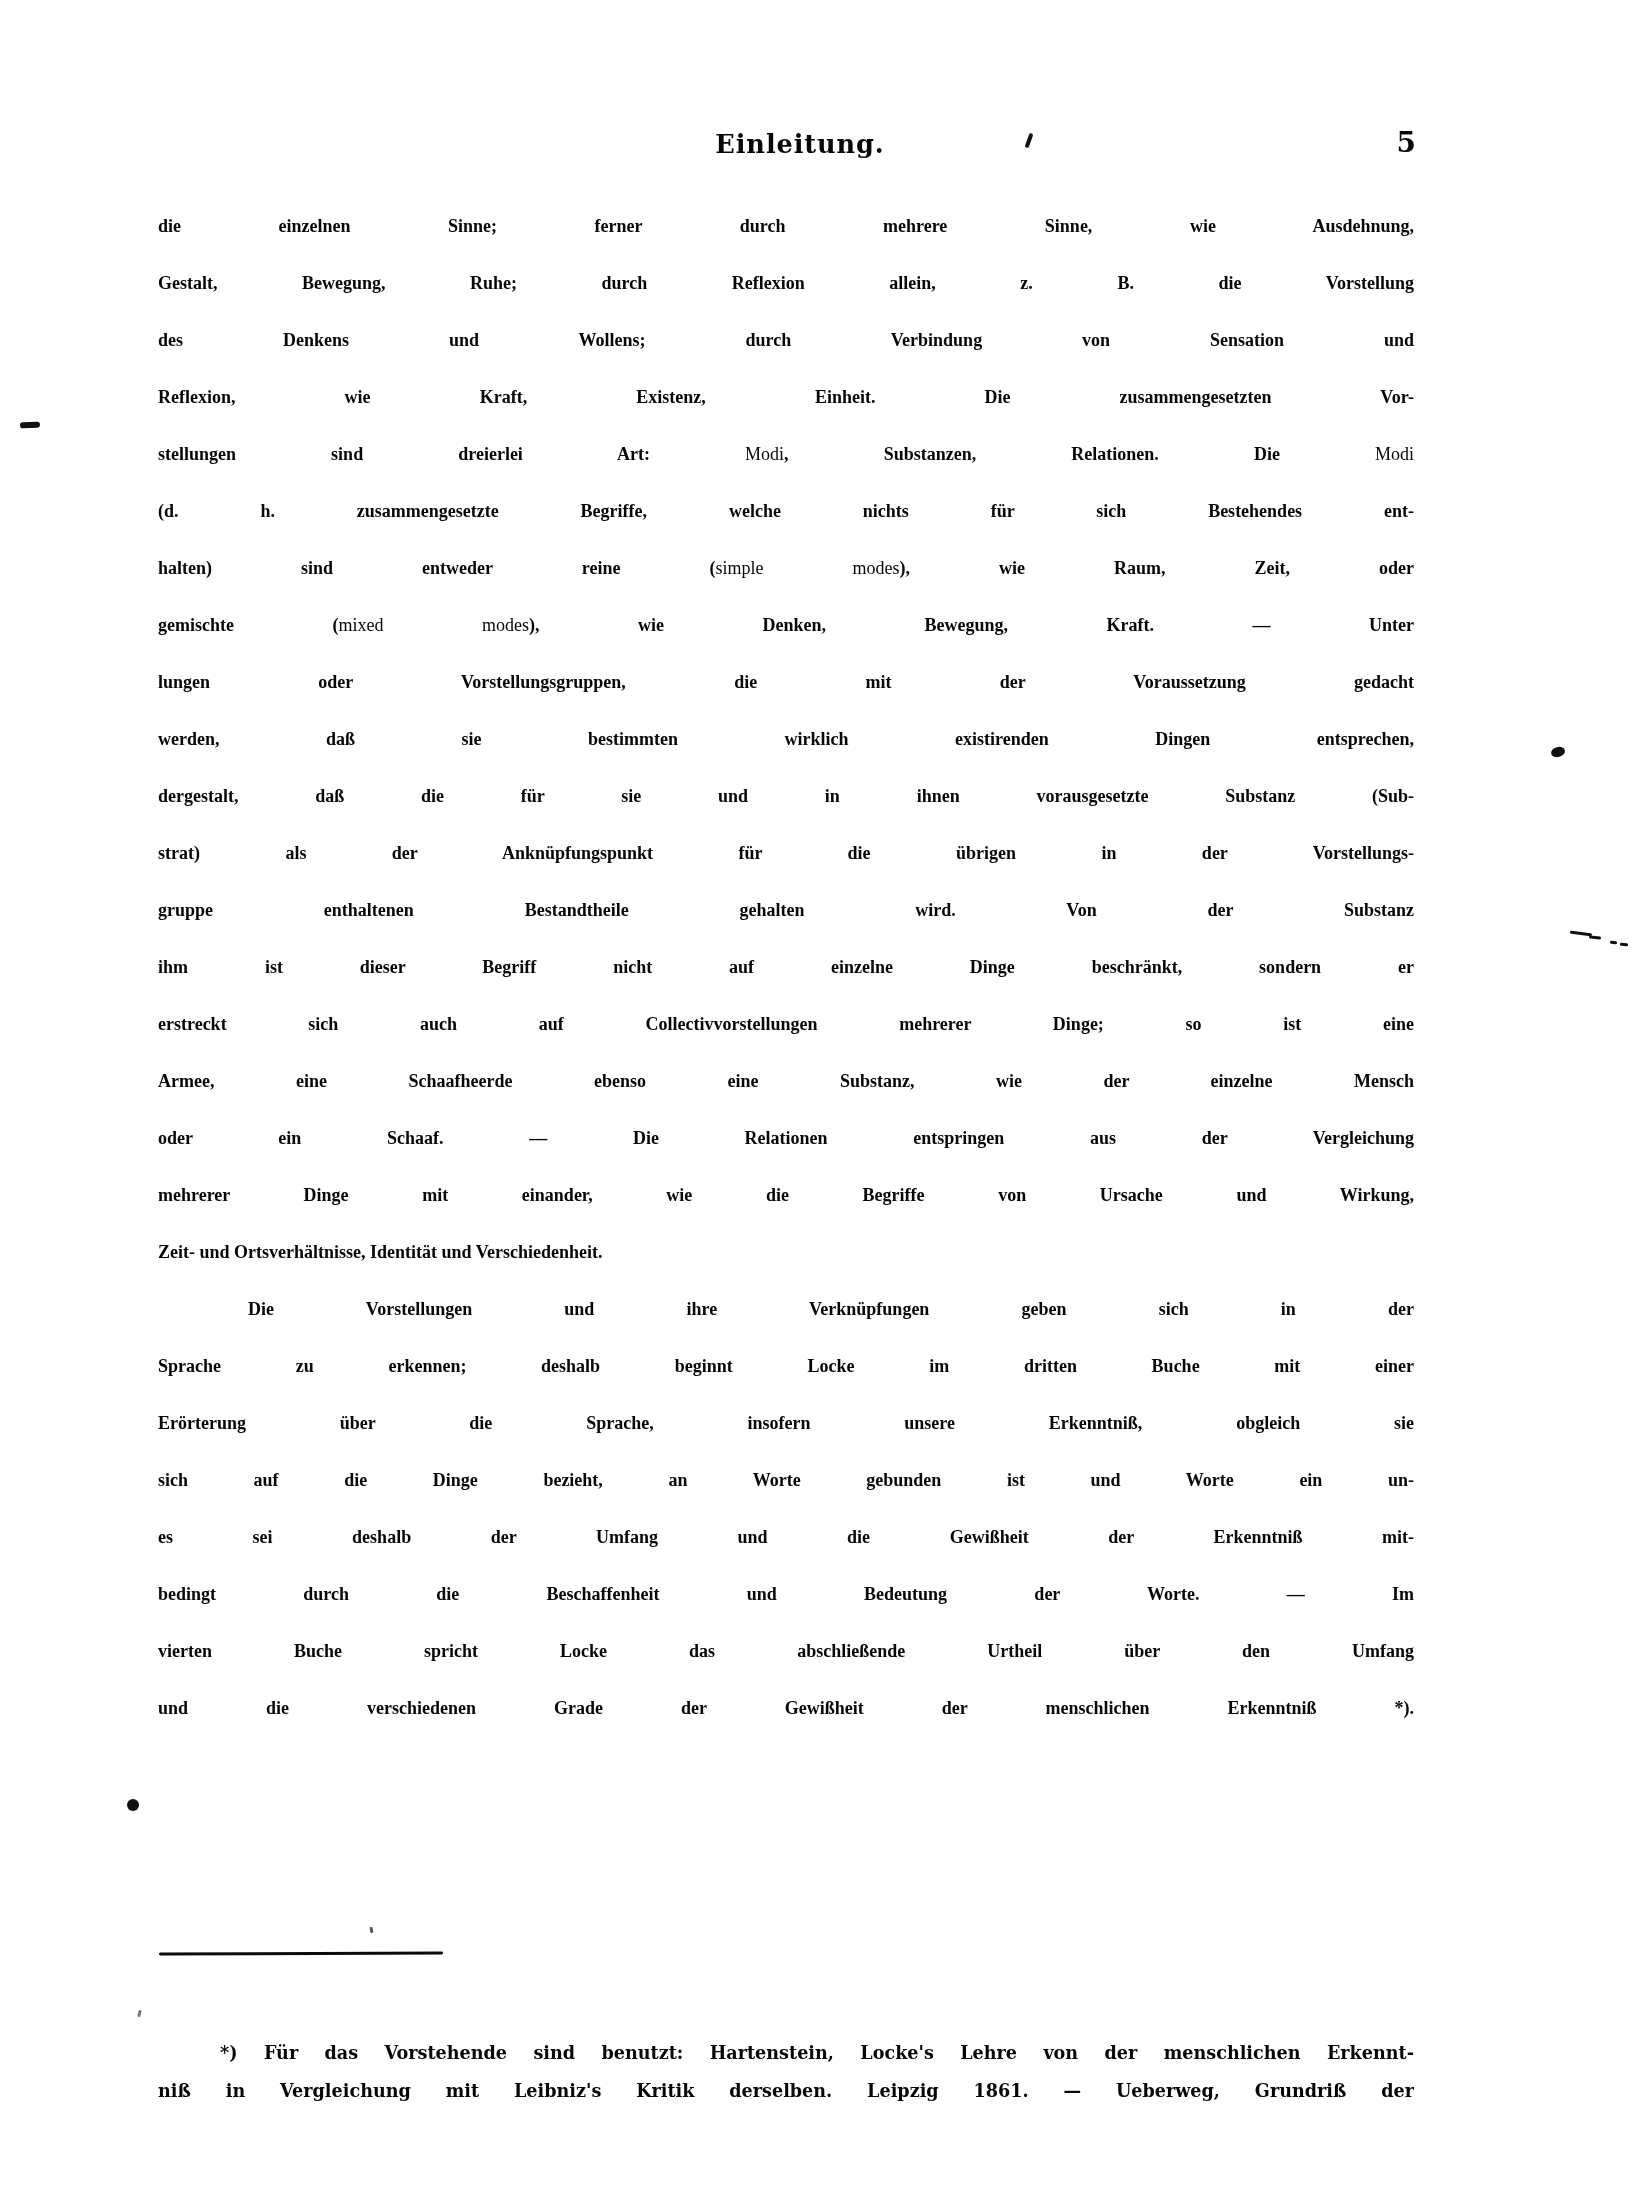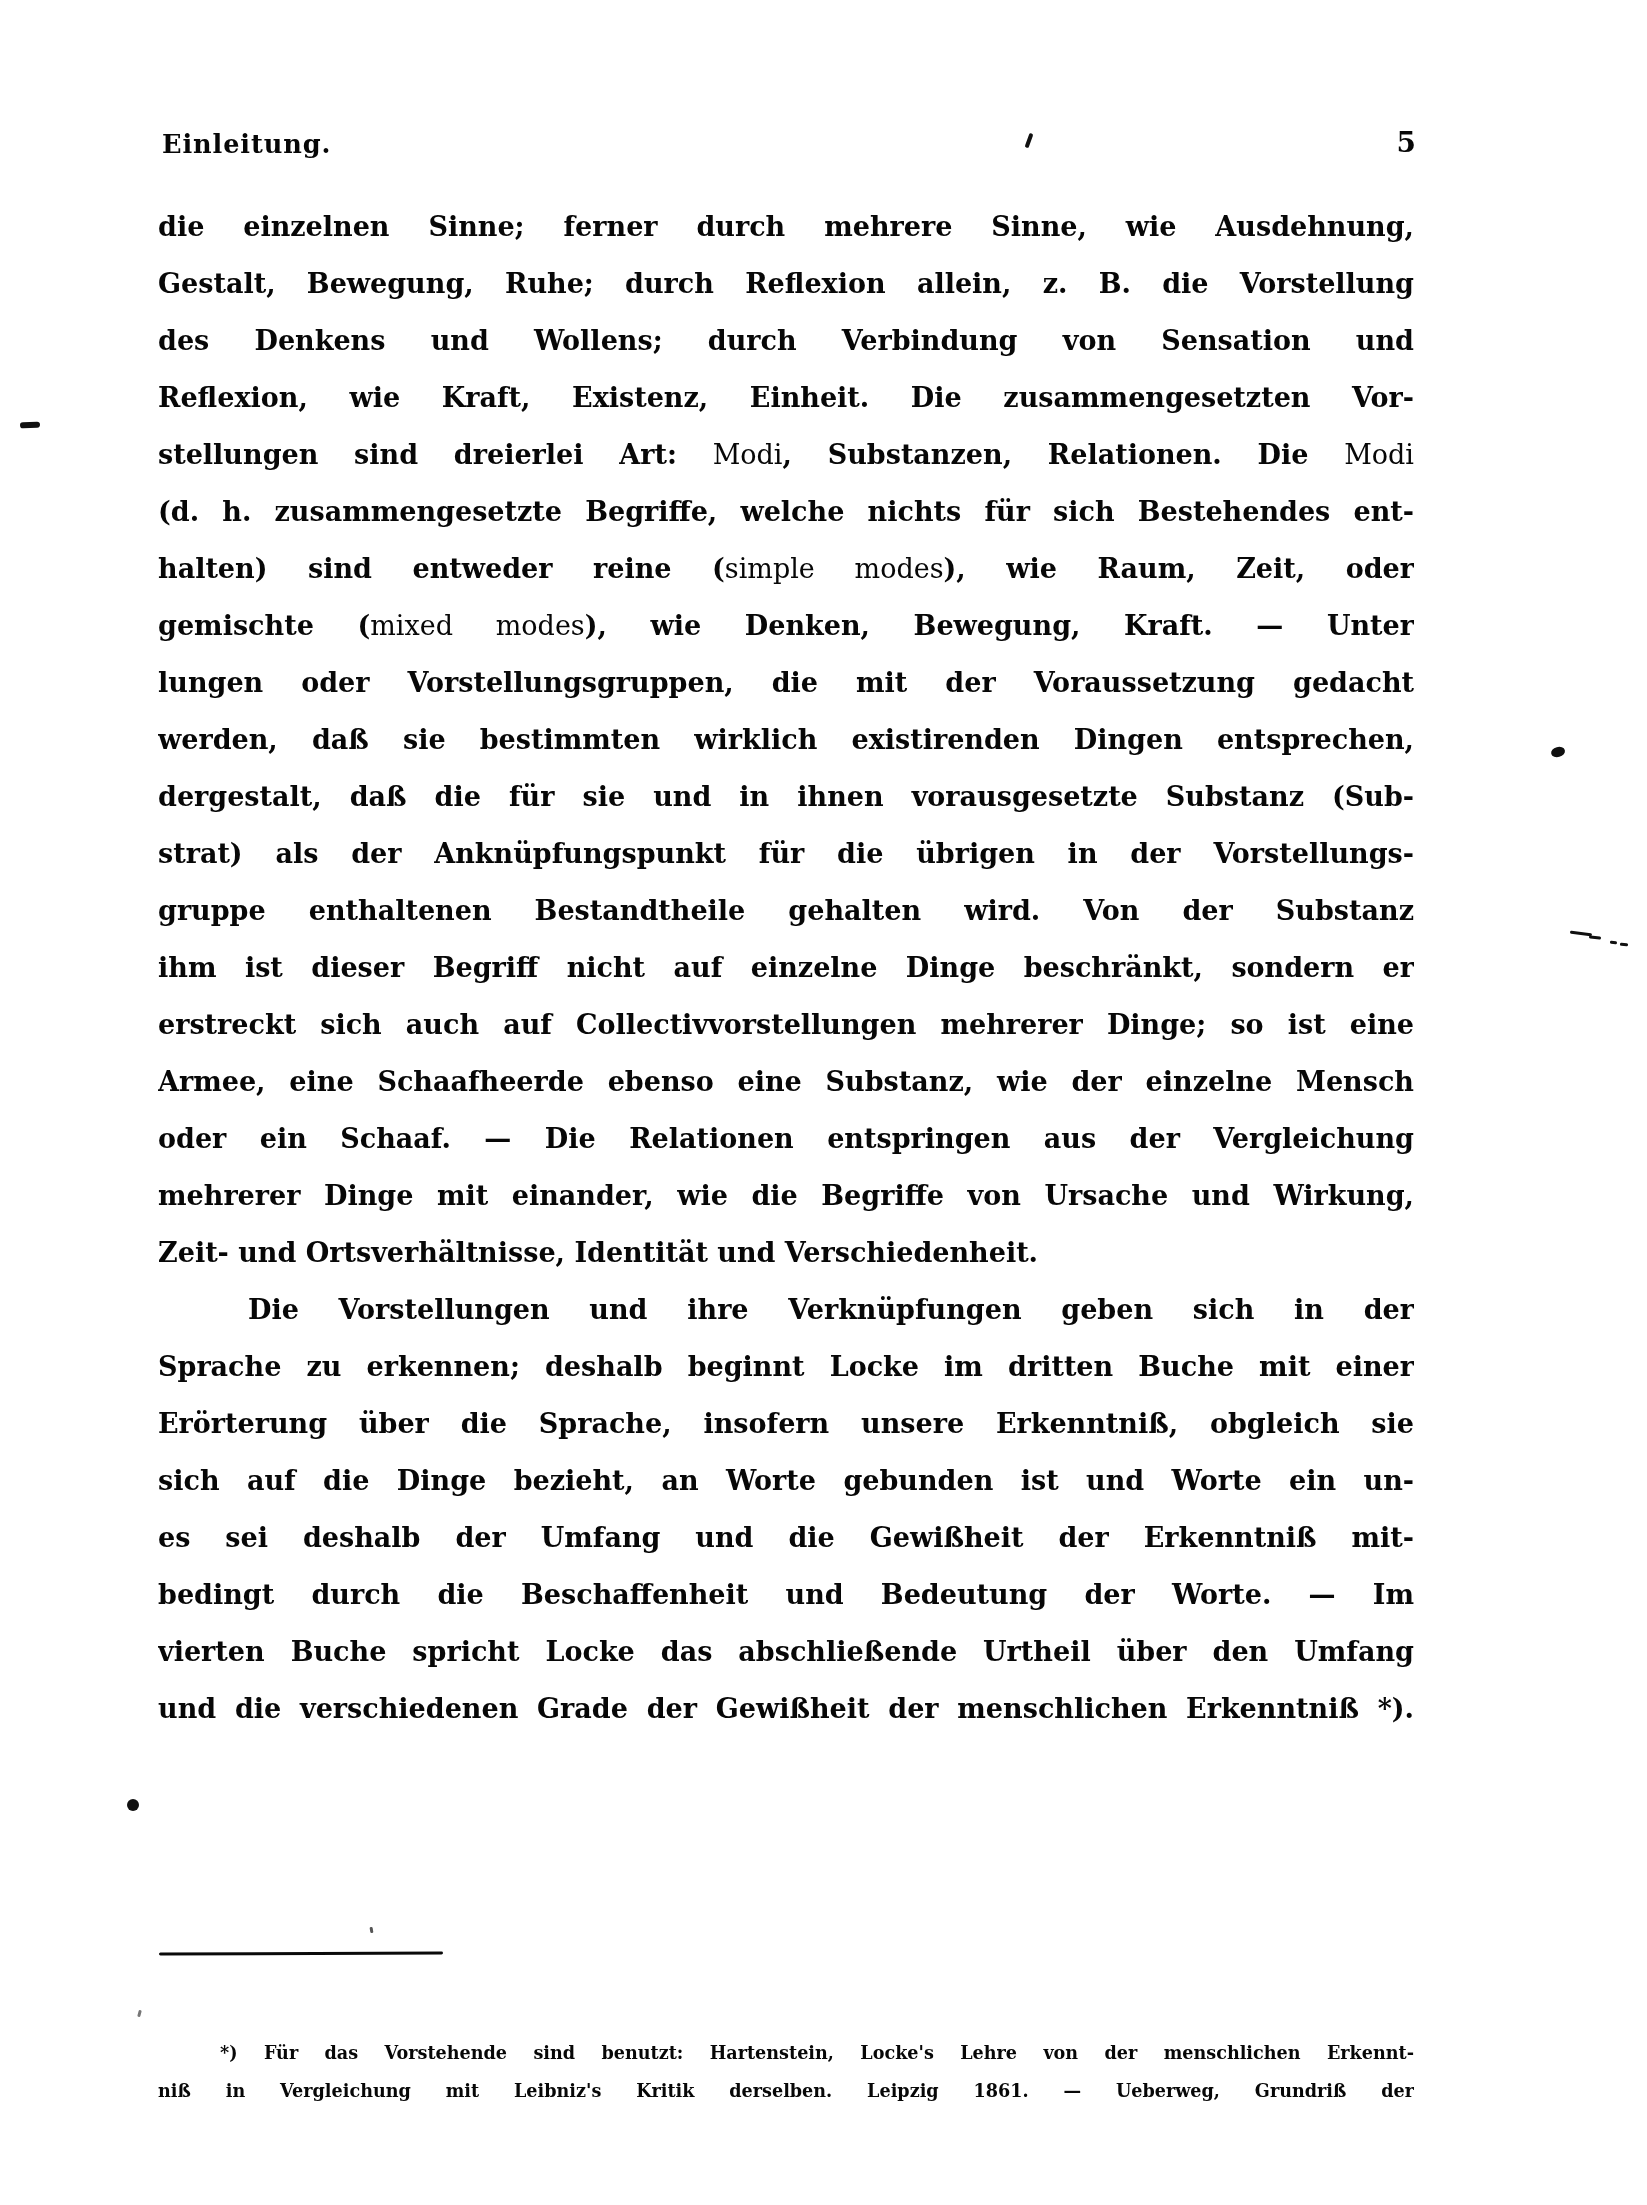--- a/index.html
+++ b/index.html
@@ -10,42 +10,43 @@
     height: 2378px;
     background: #ffffff;
     color: #070707;
     font-family: "DejaVu Serif", "Liberation Serif", serif;
     font-weight: bold;
     overflow: hidden;
   }
   
   .running-head {
     position: absolute;
-    left: 162px;
+    left: 172px;
     top: 129px;
     width: 1256px;
-    text-align: left;
+    text-align: center;
     font-size: 25.6px;
     letter-spacing: 0.9px;
   }
   .page-number {
     position: absolute;
     left: 1345px;
     top: 126px;
     width: 71px;
     text-align: right;
     font-size: 28px;
   }
   
   .body-text {
     position: absolute;
     left: 158px;
     top: 198px;
     width: 1256px;
-    font-size: 27px;
+    font-size: 18px;
+    font-family: Liberation Serif, serif;
   }
   .tline {
     height: 57px;
     line-height: 57px;
     text-align: justify;
     text-align-last: justify;
     overflow: hidden;
     white-space: nowrap; 
   }
   .tline.lastline { text-align-last: left; }

